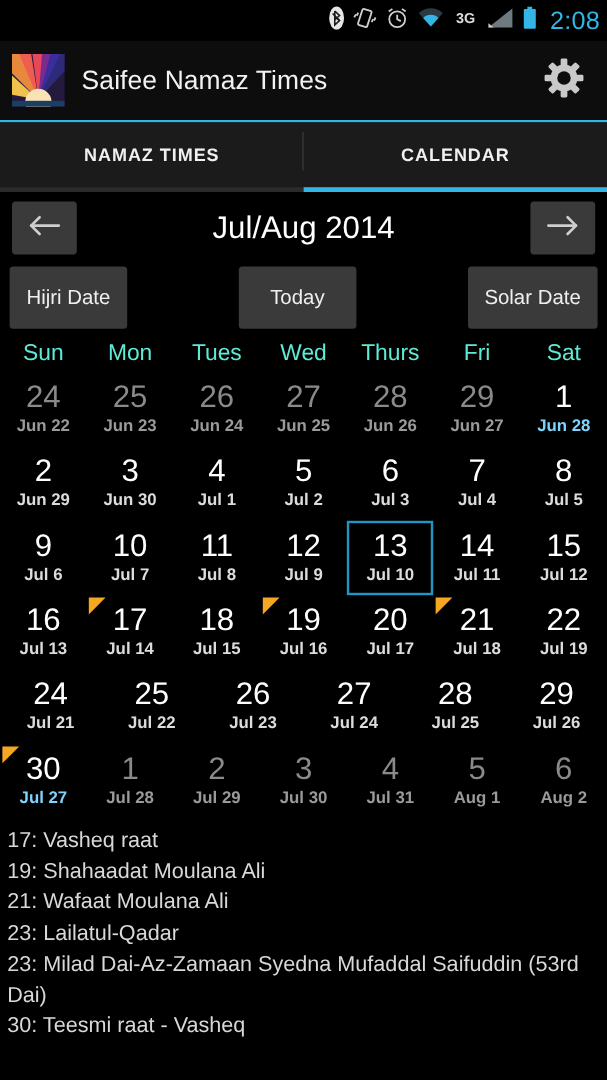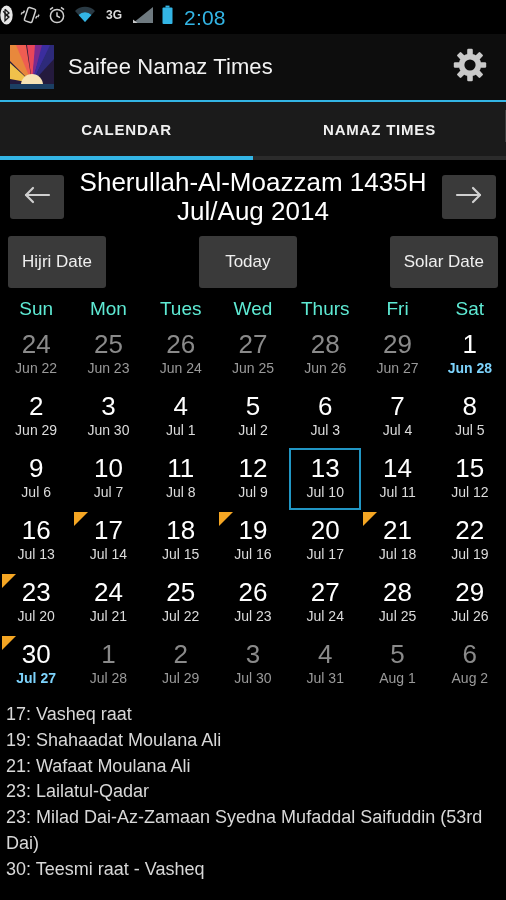--- a/index.html
+++ b/index.html
@@ -7,21 +7,21 @@
     width: 506px; height: 900px;
     background: #000;
     font-family: "Liberation Sans", sans-serif;
     overflow: hidden;
   }
 
   
   .statusbar {
     height: 34px; width: 100%;
     background: #000;
-    display: flex; align-items: center; 
+    display: flex; align-items: center; justify-content: flex-end;
     padding-right: 6px; gap: 7px;
   }
   .statusbar .sicon { display: block; }
   .status-time {
     color: #33b5e5; font-size: 21px; line-height: 1;
     margin-left: 3px; letter-spacing: .2px;
   }
 
   
   .actionbar {
@@ -88,21 +88,21 @@
     flex: 1 1 14.285%; text-align: center; color: #5eead4; font-size: 19px;
   }
   .grid { display: flex; flex-direction: column; }
   .week { display: flex; }
   .cell {
     flex: 1 1 14.285%; height: 62px; position: relative;
     display: flex; flex-direction: column; align-items: center; justify-content: center;
     border: 2px solid transparent;
   }
   .cell .hij { font-size: 26px; line-height: 1.02; color: #ffffff; }
-  .cell .sol { font-size: 14px; line-height: 1.5; color: #dcdcdc; }
+  .cell .sol { font-size: 14px; line-height: 1.5; color: #dcdcdc; font-weight: bold; }
   .cell.out .hij { color: #8a8a8a; }
   .cell.out .sol { color: #9a9a9a; }
   .cell.today { border-color: #2196c4; }
   .cell.bold .sol { font-weight: bold; color: #7dd3fc; }
   .marker {
     position: absolute; top: 0; left: 0;
     width: 0; height: 0;
     border-top: 14px solid #f5a623;
     border-right: 14px solid transparent;
   }
@@ -204,42 +204,41 @@
             <rect x="27.2" y="14.2" width="6" height="5.6" rx="1.2" transform="rotate(45 17 17)"></rect>
           </g>
         </g>
         <circle cx="17" cy="17" r="5.6" fill="#0d0d0d"></circle>
       </svg>
     </span>
   </span>
 </div>
 
 <div class="tabbar">
-  <div class="tab active">
-    <span class="tab-label">CALENDAR</span>
-  </div>
   <div class="tab">
     <span class="tab-label">NAMAZ TIMES</span>
     <span class="tab-divider"></span>
+  </div>
+  <div class="tab active">
+    <span class="tab-label">CALENDAR</span>
   </div>
 </div>
 
 <div class="monthbar">
   <div class="navbtn">
     <span>
       <svg width="28" height="20" viewBox="0 0 28 20">
           <g stroke="#cfcfcf" stroke-width="2.2" fill="none" stroke-linecap="round" stroke-linejoin="round">
             <path d="M26 10 L3 10"></path>
             <path d="M10 3 L3 10 L10 17"></path>
           </g>
         </svg>
     </span>
   </div>
   <div class="month-title">
-    <div class="l1">Sherullah-Al-Moazzam 1435H</div>
     <div class="l2">Jul/Aug 2014</div>
   </div>
   <div class="navbtn">
     <span>
       <svg width="28" height="20" viewBox="0 0 28 20">
           <g stroke="#cfcfcf" stroke-width="2.2" fill="none" stroke-linecap="round" stroke-linejoin="round">
             <path d="M2 10 L25 10"></path>
             <path d="M18 3 L25 10 L18 17"></path>
           </g>
         </svg>
@@ -388,25 +387,20 @@
         <div class="hij">21</div>
         <div class="sol">Jul 18</div>
       </div>
       <div class="cell">
         <div class="hij">22</div>
         <div class="sol">Jul 19</div>
       </div>
     </div>
     <div class="week">
       <div class="cell">
-        <span class="marker"></span>
-        <div class="hij">23</div>
-        <div class="sol">Jul 20</div>
-      </div>
-      <div class="cell">
         <div class="hij">24</div>
         <div class="sol">Jul 21</div>
       </div>
       <div class="cell">
         <div class="hij">25</div>
         <div class="sol">Jul 22</div>
       </div>
       <div class="cell">
         <div class="hij">26</div>
         <div class="sol">Jul 23</div>

